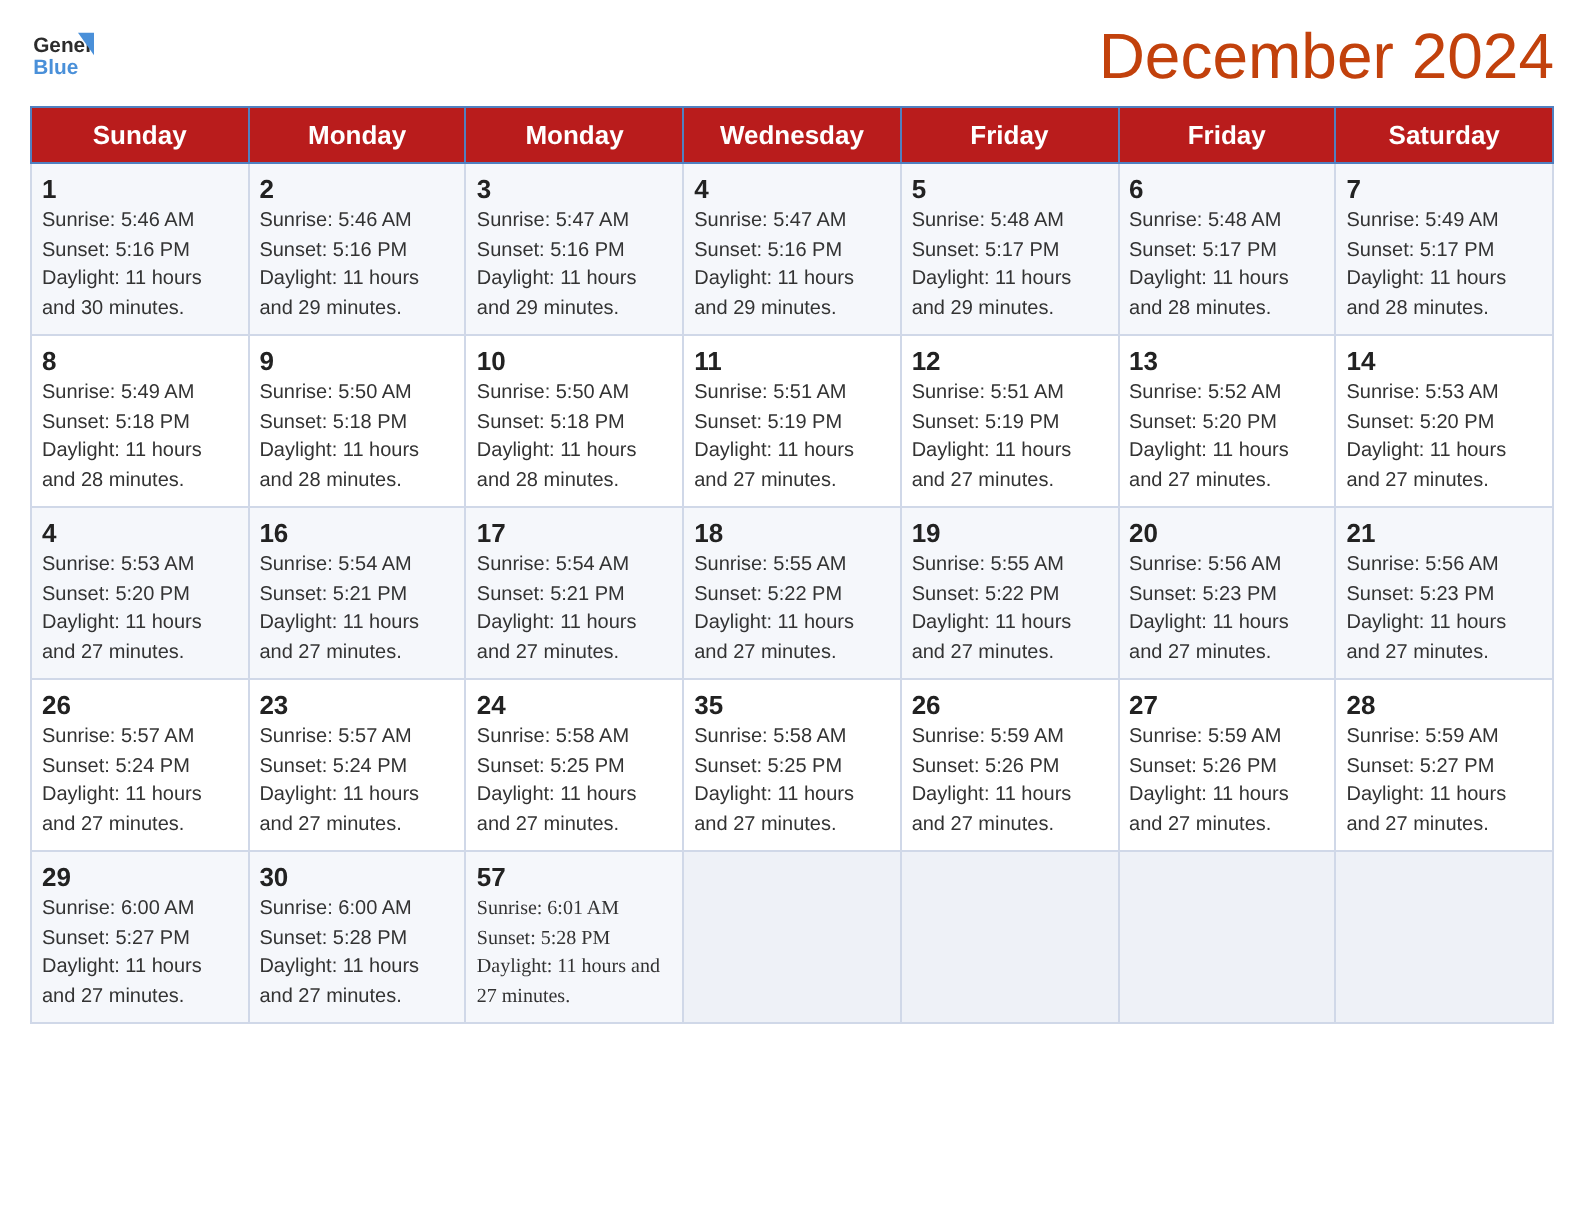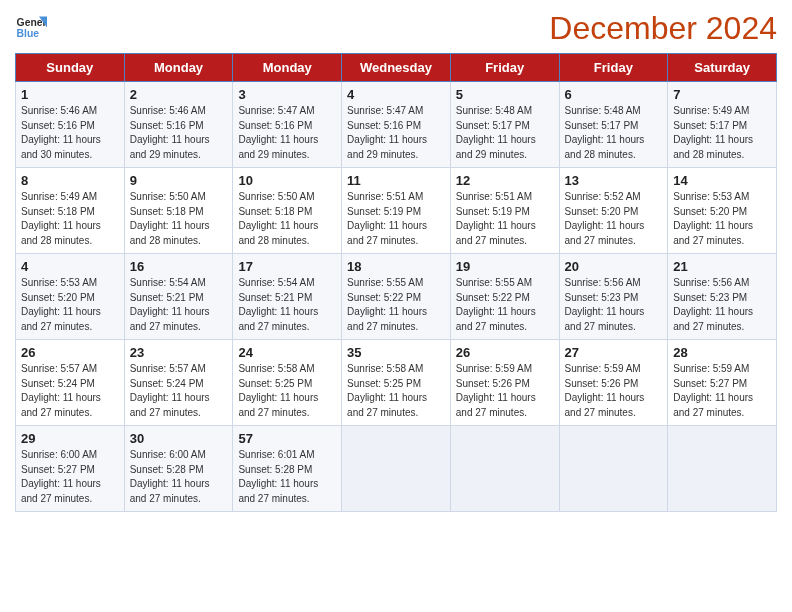--- a/index.html
+++ b/index.html
@@ -294,21 +294,21 @@
 Daylight: 11 hours and 27 minutes.</div>
         </td>
         <td>
           <span class="day-num">30</span>
           <div class="day-info" style="white-space: pre-line;">Sunrise: 6:00 AM
 Sunset: 5:28 PM
 Daylight: 11 hours and 27 minutes.</div>
         </td>
         <td>
           <span class="day-num">57</span>
-          <div class="day-info" style="white-space: pre-line;">Sunrise: 6:01 AM
+          <div class="day-info" style="white-space: pre-line; font-family: Liberation Serif, serif;">Sunrise: 6:01 AM
 Sunset: 5:28 PM
 Daylight: 11 hours and 27 minutes.</div>
         </td>
         <td class="empty"></td>
         <td class="empty"></td>
         <td class="empty"></td>
         <td class="empty"></td>
       </tr>
     </tbody>
 </table>

